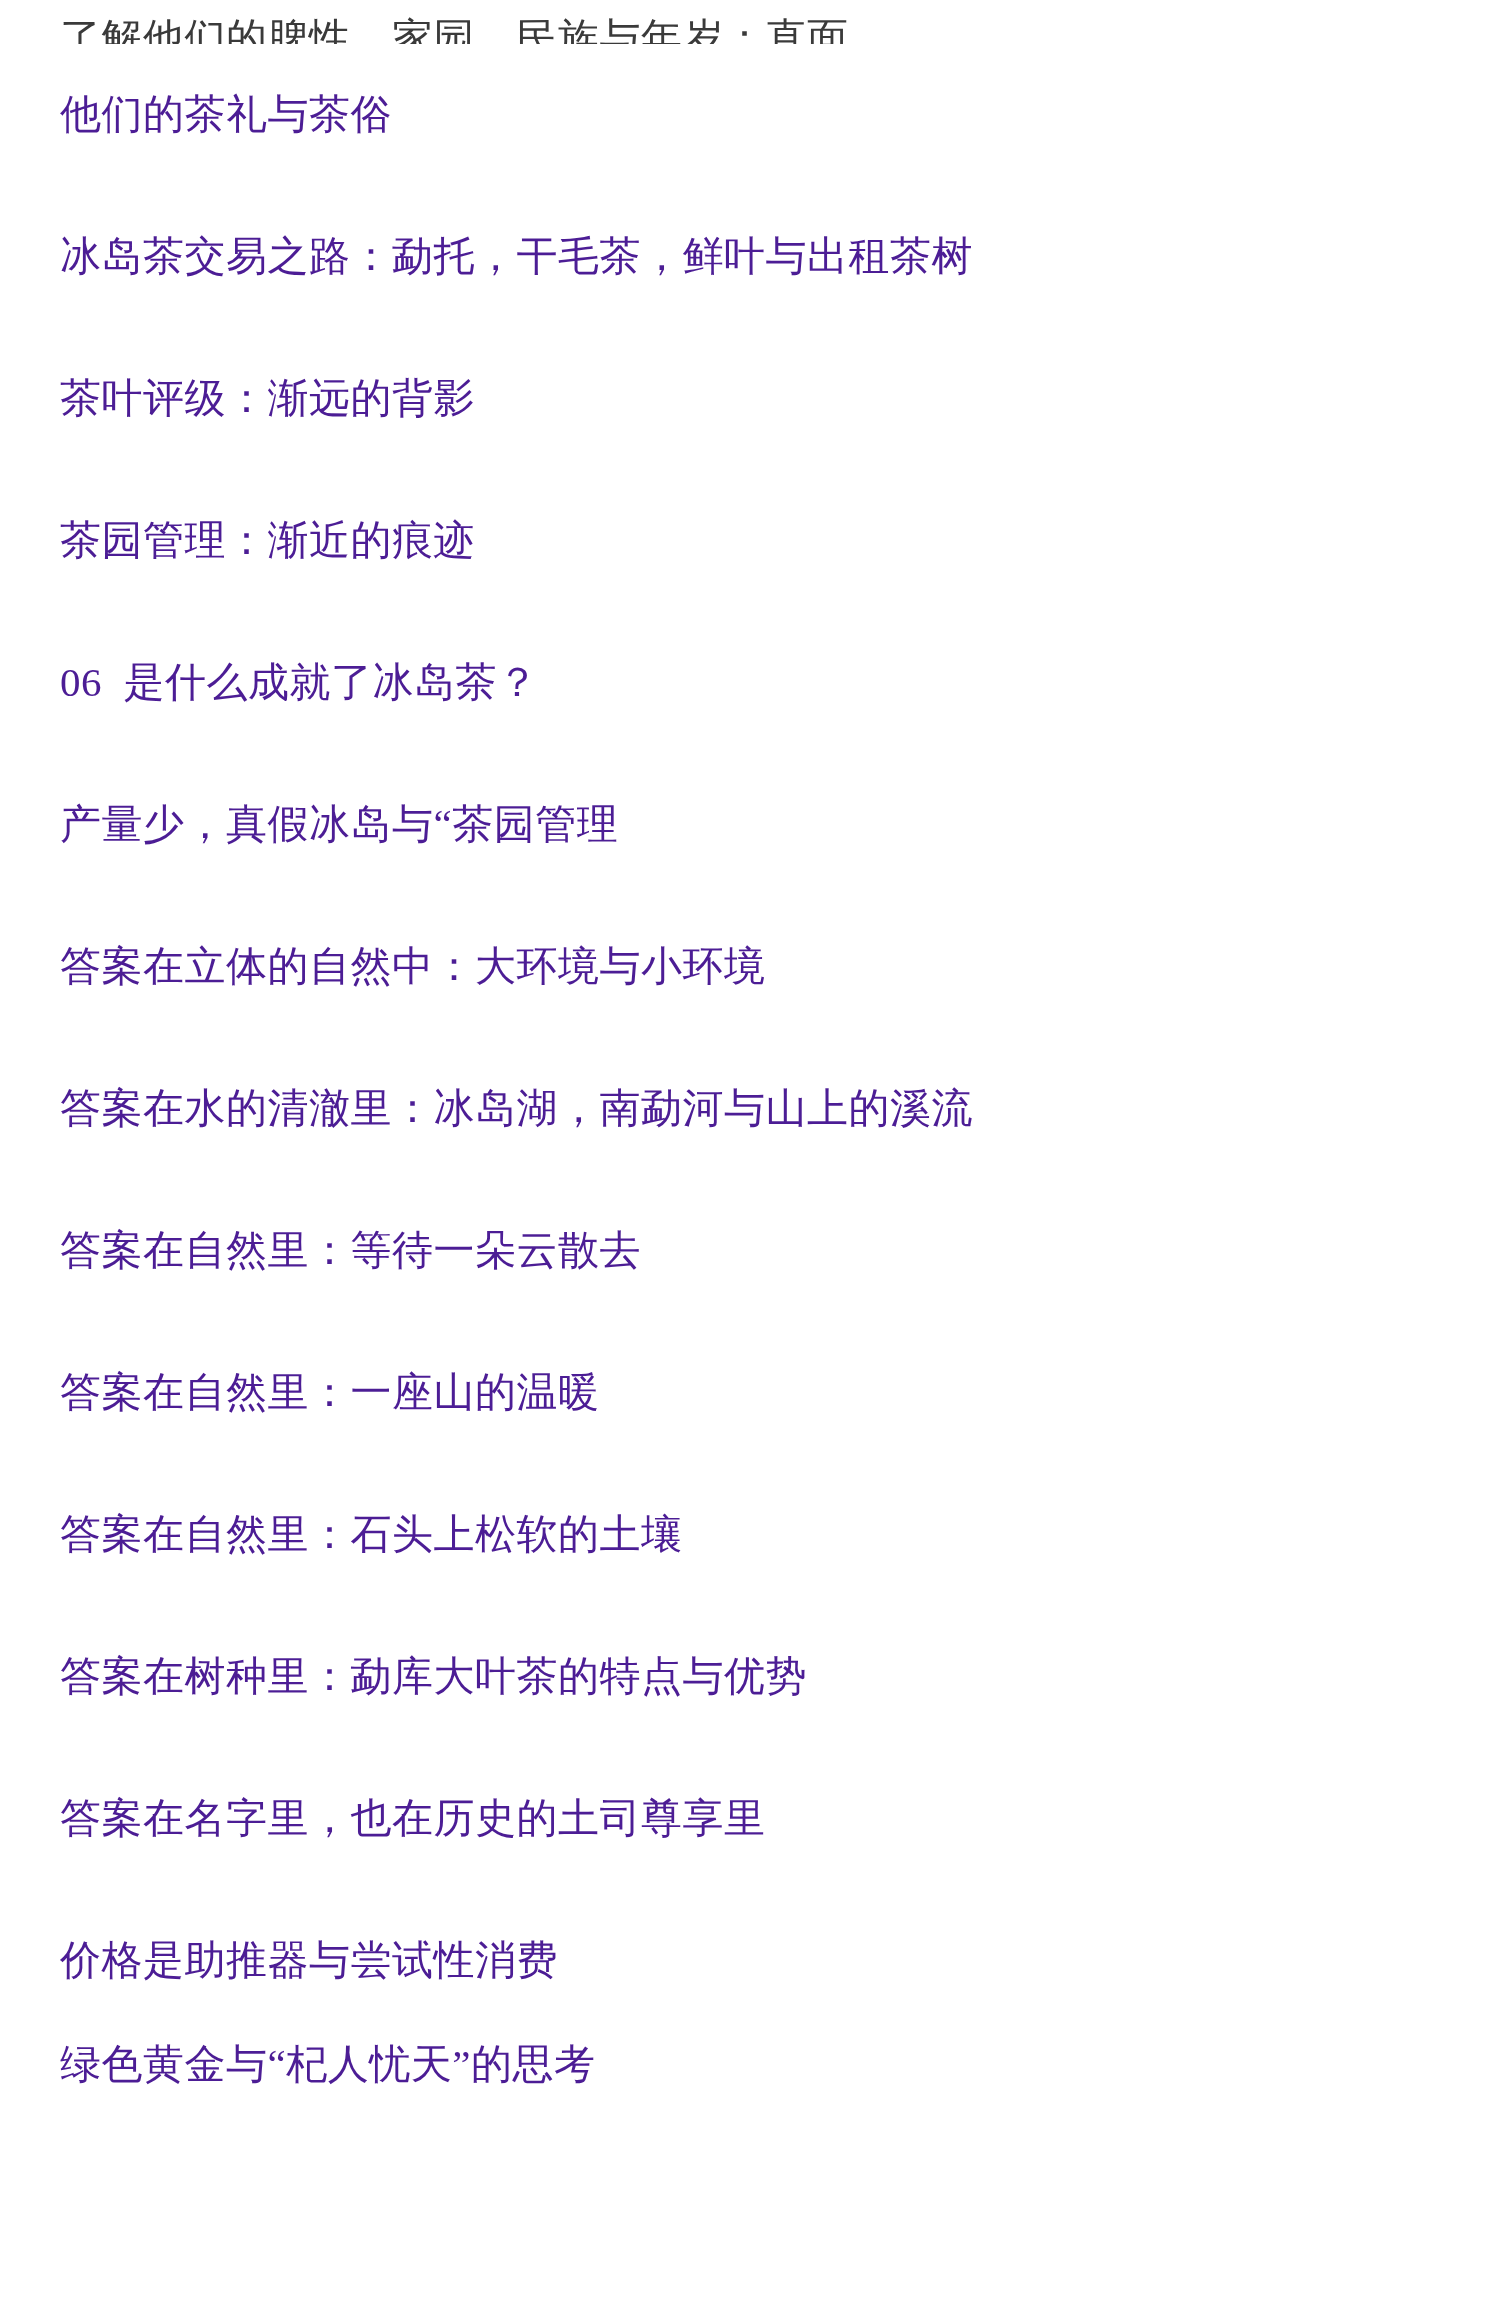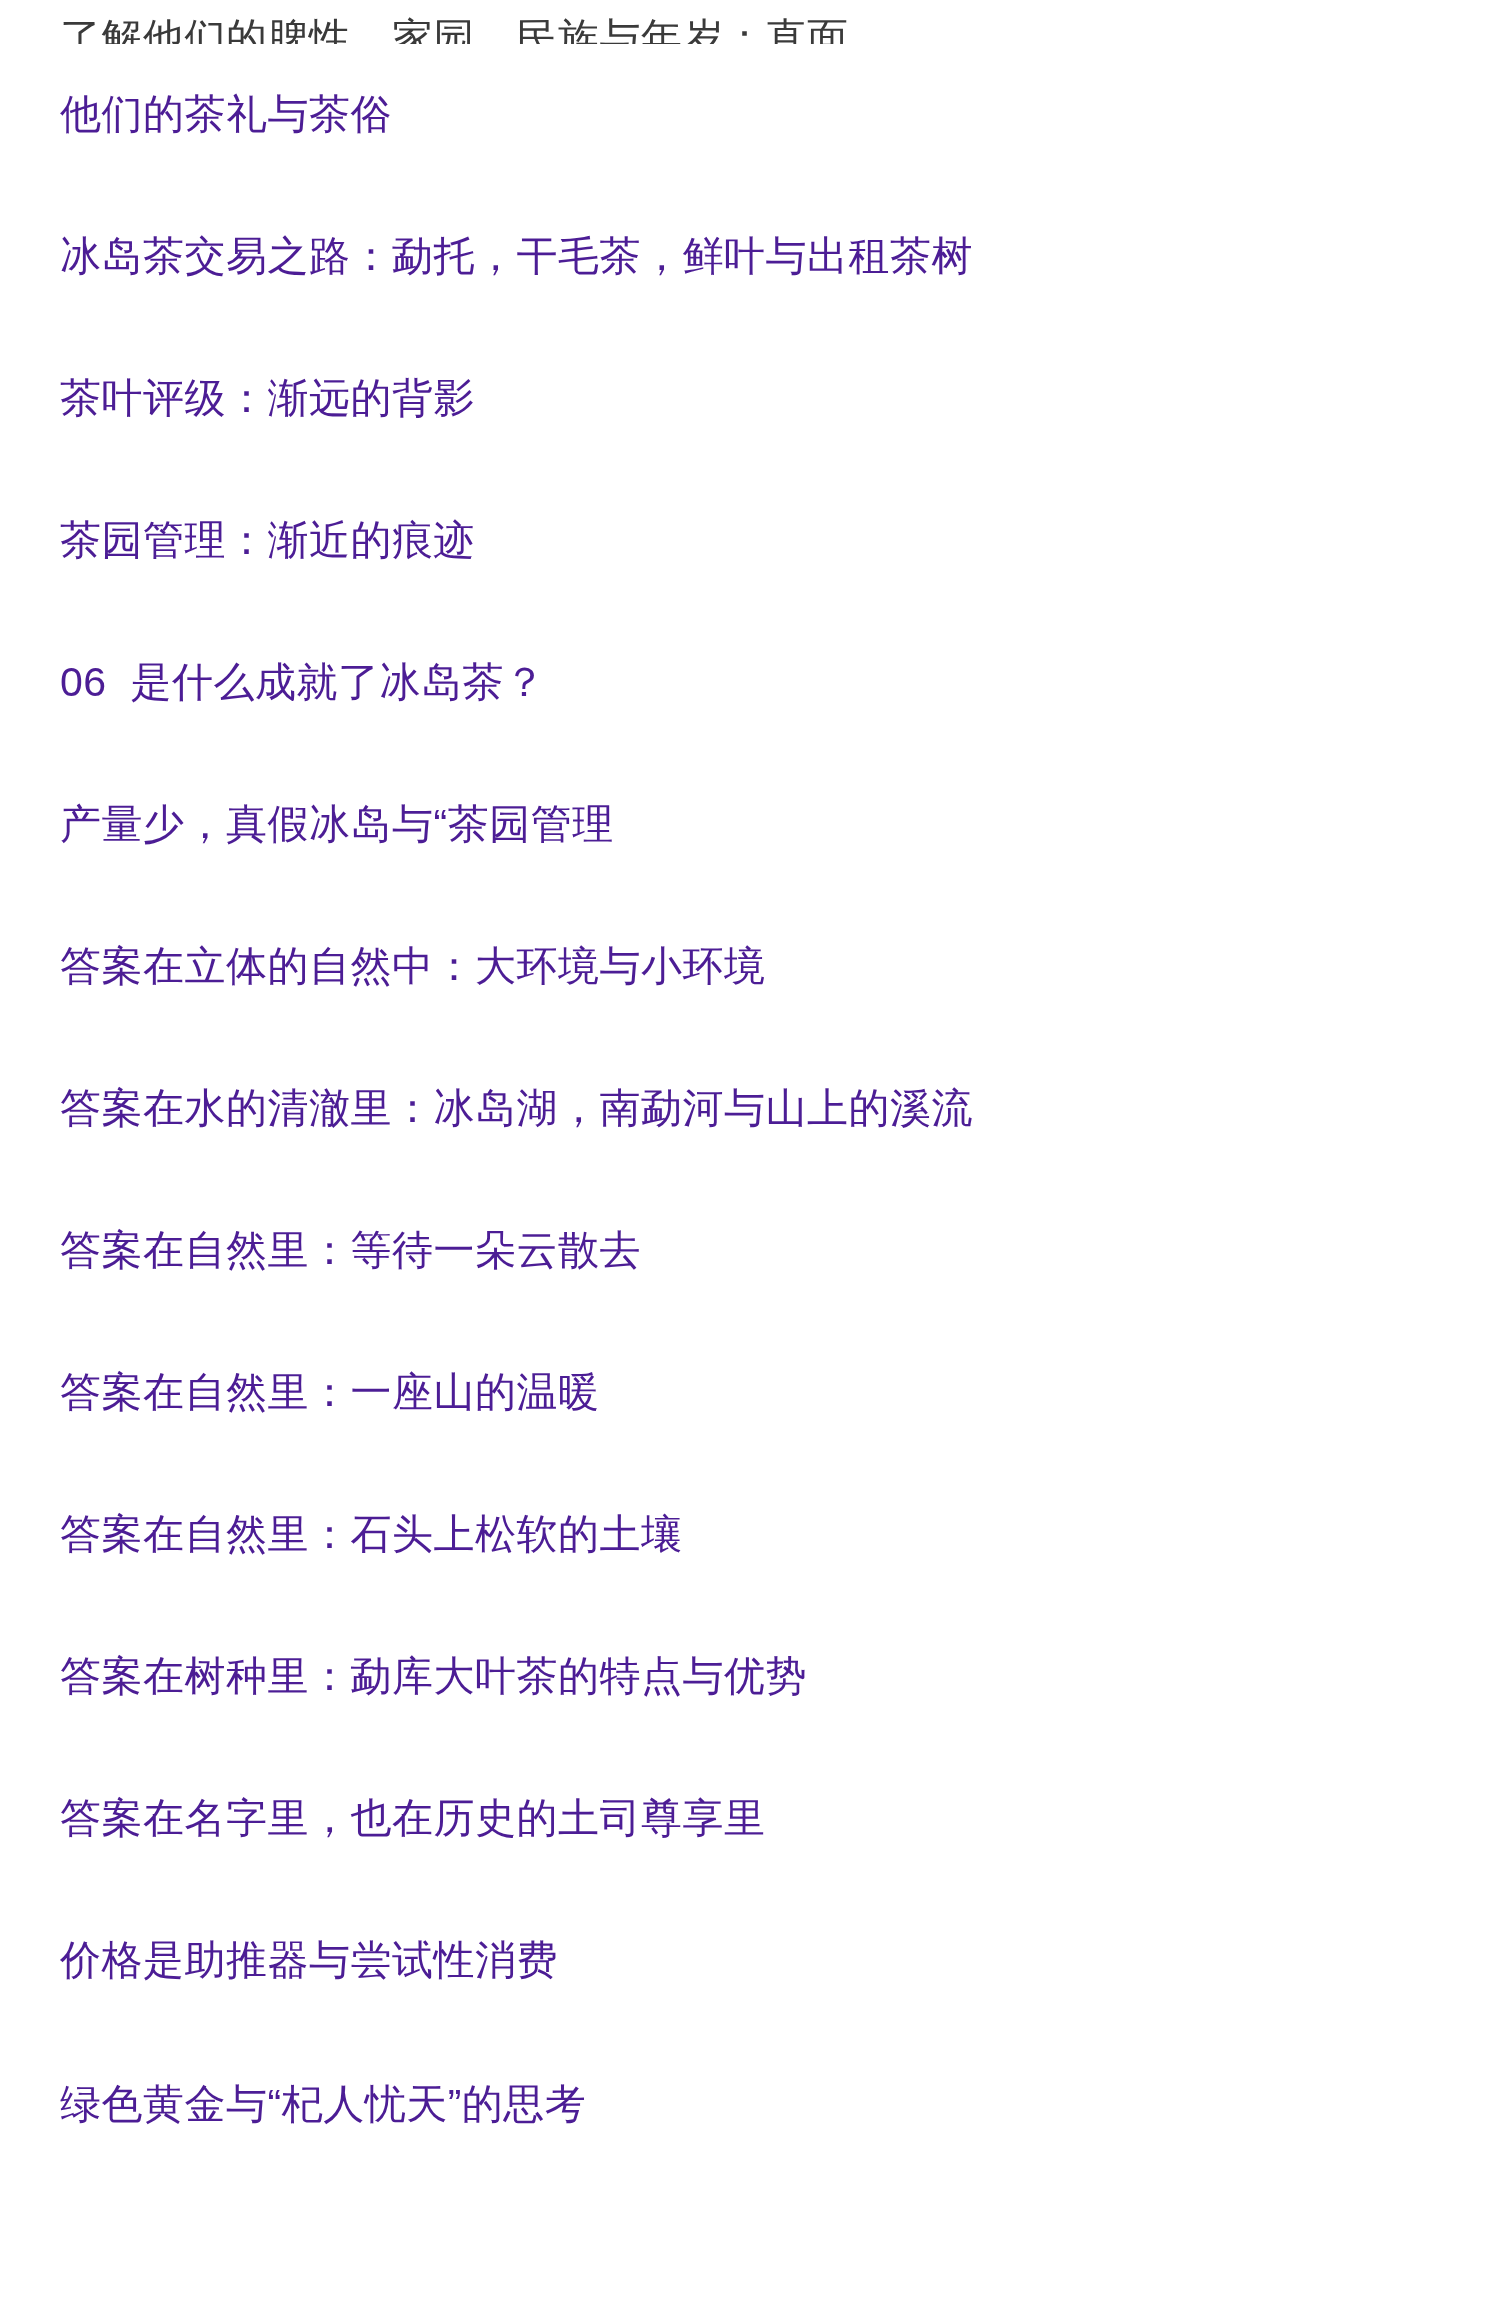--- a/index.html
+++ b/index.html
@@ -32,38 +32,38 @@
     letter-spacing: 0.5px;
     color: #4c1d95;
     font-weight: 400;
     white-space: pre-wrap;
   }
   
   .toc-item {
     height: 142px;
     display: flex;
     align-items: center;
+    font-family: Liberation Serif, serif;
   }
   
   .toc-item.clipped {
     height: 44px;
     align-items: flex-end;
     overflow: hidden;
     color: #3a3a3a;
   }
   .toc-item.clipped .clip-inner {
     display: block;
     margin-bottom: -22px;
   }
   
   .toc-item.last-clipped {
     height: 60px;
-    align-items: flex-start;
+    align-items: flex-end;
     overflow: hidden;
-    margin-top: 45px;
   }
 </style>
 </head>
 <body>
 
 <div class="page">
   <ul class="toc-list">
     <li class="toc-item clipped"><span class="clip-inner">了解他们的脾性、家园、民族与年岁：直面</span></li>
     <li class="toc-item"><span>他们的茶礼与茶俗</span></li>
     <li class="toc-item"><span>冰岛茶交易之路：勐托，干毛茶，鲜叶与出租茶树</span></li>

